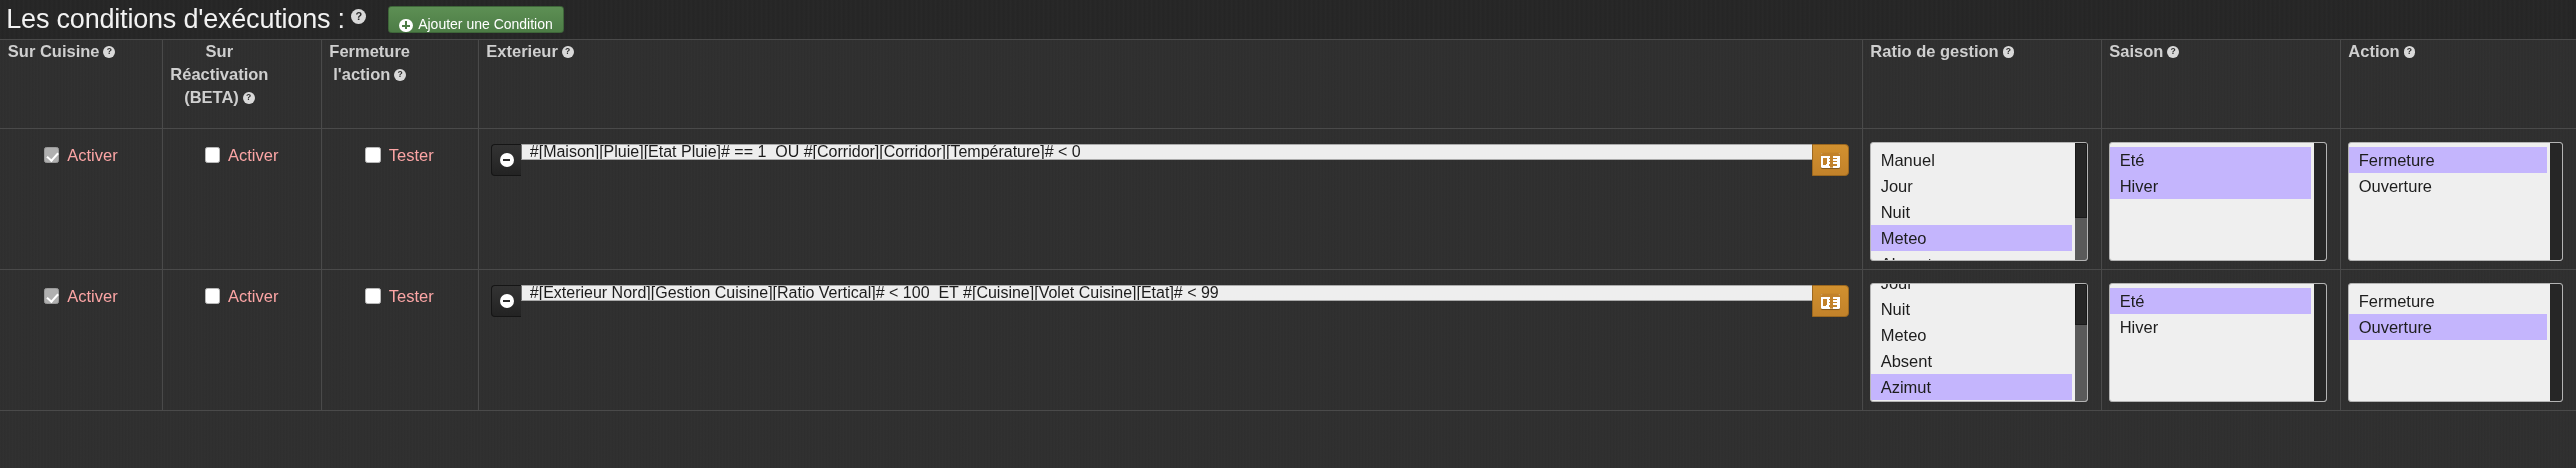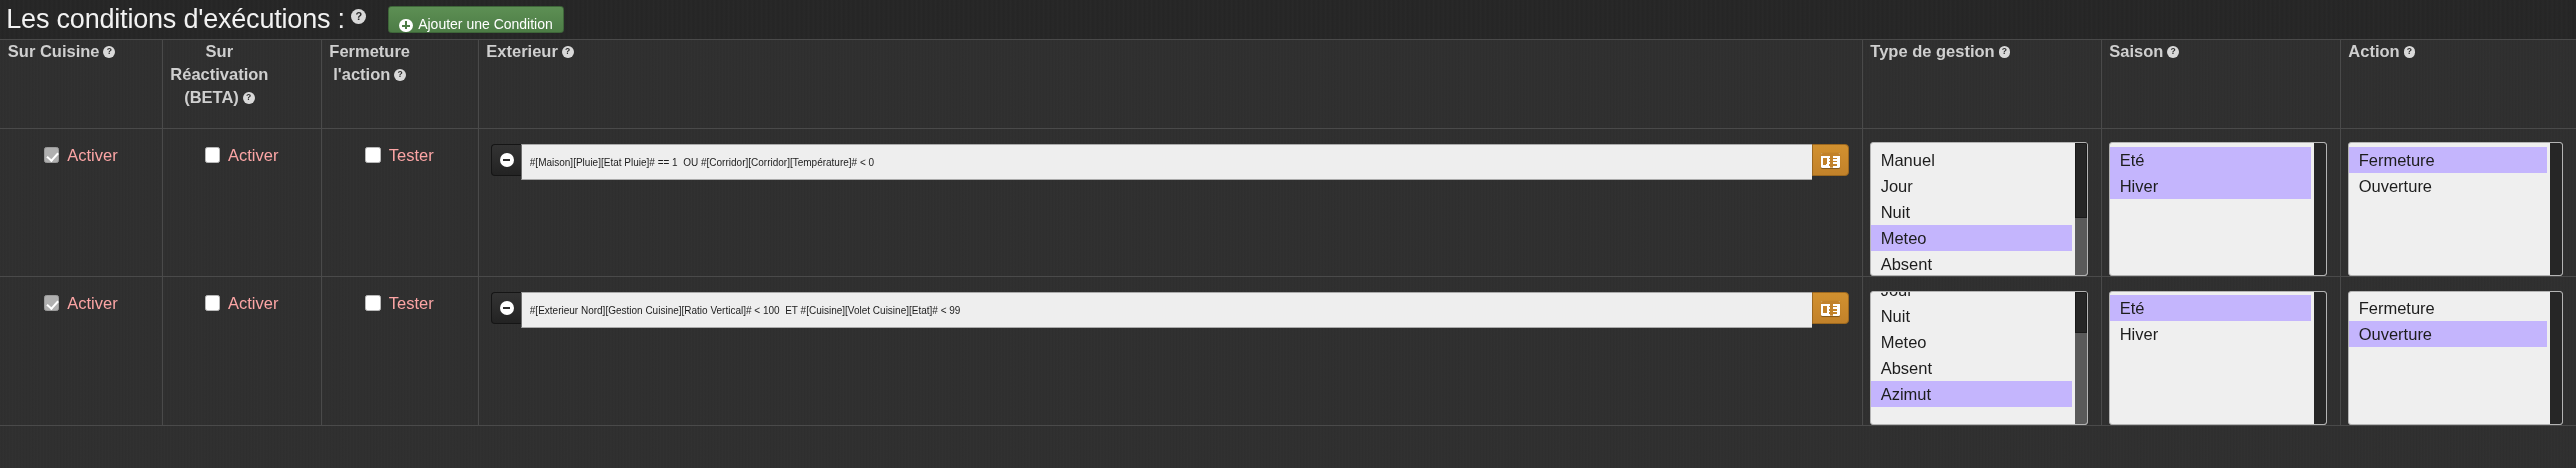--- a/index.html
+++ b/index.html
@@ -180,27 +180,27 @@
   }
   .minus-circle::before {
     content: "";
     position: absolute;
     left: 3.1px; top: 6.1px;
     width: 7.8px; height: 2px;
     background: #2b2b2b;
   }
   .cond-input {
     flex: 1 1 auto;
-    height: 36px;
+    height: 16px;
     background: #eeeeee;
     border: 0.8px solid #aaaaaa;
     border-left: 0.8px solid #6f6f6f;
     border-right: none;
     color: #1c1c1c;
-    font-size: 10px;
+    font-size: 16px;
     font-family: "Liberation Sans", sans-serif;
     padding: 0 7.8px;
     line-height: 32px;
     outline: none;
     min-width: 0;
   }
   .btn-listicon {
     width: 37px; height: 32px;
     background: linear-gradient(180deg, #d2912f 0%, #c2822a 100%);
     border: 0.8px solid #9c681f;
@@ -255,21 +255,21 @@
     background: #c2822a;
   }
 
   
   .sel-cell { padding: 13.3px 12.5px 0 7.8px; }
   .listbox {
     position: relative;
     background: #efefef;
     border: 0.8px solid #b4b4b4;
     border-radius: 3.1px;
-    height: 134px;
+    height: 119px;
     overflow: hidden;
     cursor: pointer;
   }
   .listbox ul { list-style: none; padding: 3.9px 0 0 0; margin: 0; }
   .listbox li {
     font-size: 16.5px;
     line-height: 26px;
     color: #1d1d1d;
     padding: 0 4.7px 0 9.4px;
     margin-right: 15px;
@@ -340,21 +340,21 @@
           <span class="th-text"><span>Fermeture</span><br><span>l'action</span><span class="help-icon sm">?</span></span>
         </div>
       </th>
       <th>
         <div class="th-inner">
           <span class="th-text"><span>Exterieur</span><span class="help-icon sm">?</span></span>
         </div>
       </th>
       <th>
         <div class="th-inner">
-          <span class="th-text"><span>Type de gestion</span><span class="help-icon sm">?</span></span>
+          <span class="th-text"><span>Ratio de gestion</span><span class="help-icon sm">?</span></span>
         </div>
       </th>
       <th>
         <div class="th-inner">
           <span class="th-text"><span>Saison</span><span class="help-icon sm">?</span></span>
         </div>
       </th>
       <th>
         <div class="th-inner">
           <span class="th-text"><span>Action</span><span class="help-icon sm">?</span></span>

